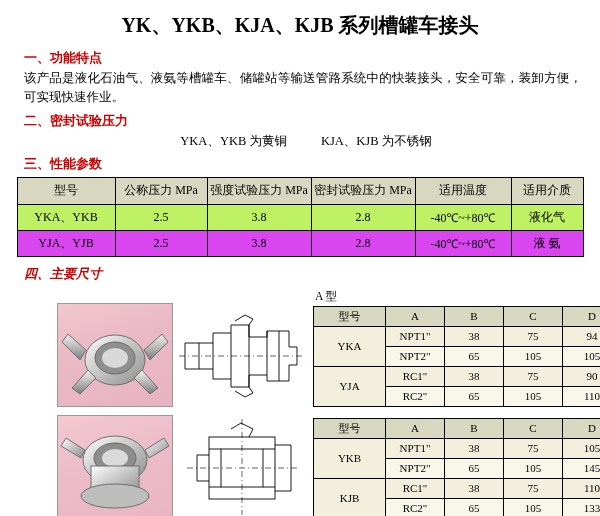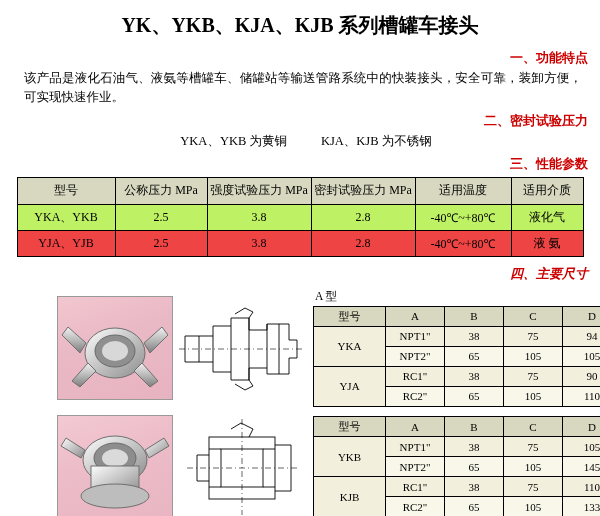--- a/index.html
+++ b/index.html
@@ -29,21 +29,20 @@
     letter-spacing: 0px;
     margin: 4px 0 10px 0;
     font-family: "Liberation Serif", serif;
   }
   .sec-head {
     color: #cc0000;
     font-weight: bold;
     font-size: 13px;
     margin: 4px 0 2px 12px;
     font-family: "Liberation Serif", serif;
-    text-align: right;
   }
   .para {
     font-size: 12.5px;
     line-height: 1.55;
     margin: 0 6px 0 12px;
     text-align: justify;
   }
   .mat-line {
     font-size: 12.5px;
     margin: 0 0 0 12px;
@@ -69,31 +68,31 @@
   }
   table.perf thead th {
     background: #d8d8c0;
     font-weight: normal;
     height: 26px;
   }
   table.perf tbody td {
     background: #bef264;
   }
   table.perf tbody tr:nth-child(2) td {
-    background: #ef4444;
+    background: #d946ef;
   }
 
   
   .dims-wrap {
     margin-top: 6px;
     position: relative;
   }
   .row-block {
     display: flex;
-    align-items: center;
+    align-items: flex-end;
     padding-left: 45px;
   }
   .photo {
     width: 116px;
     height: 104px;
     border: 1px solid #999;
     box-sizing: border-box;
     position: relative;
     overflow: hidden;
     background: linear-gradient(160deg,#f2c7cf 0%, #eab9c6 40%, #e8b3c0 100%);

